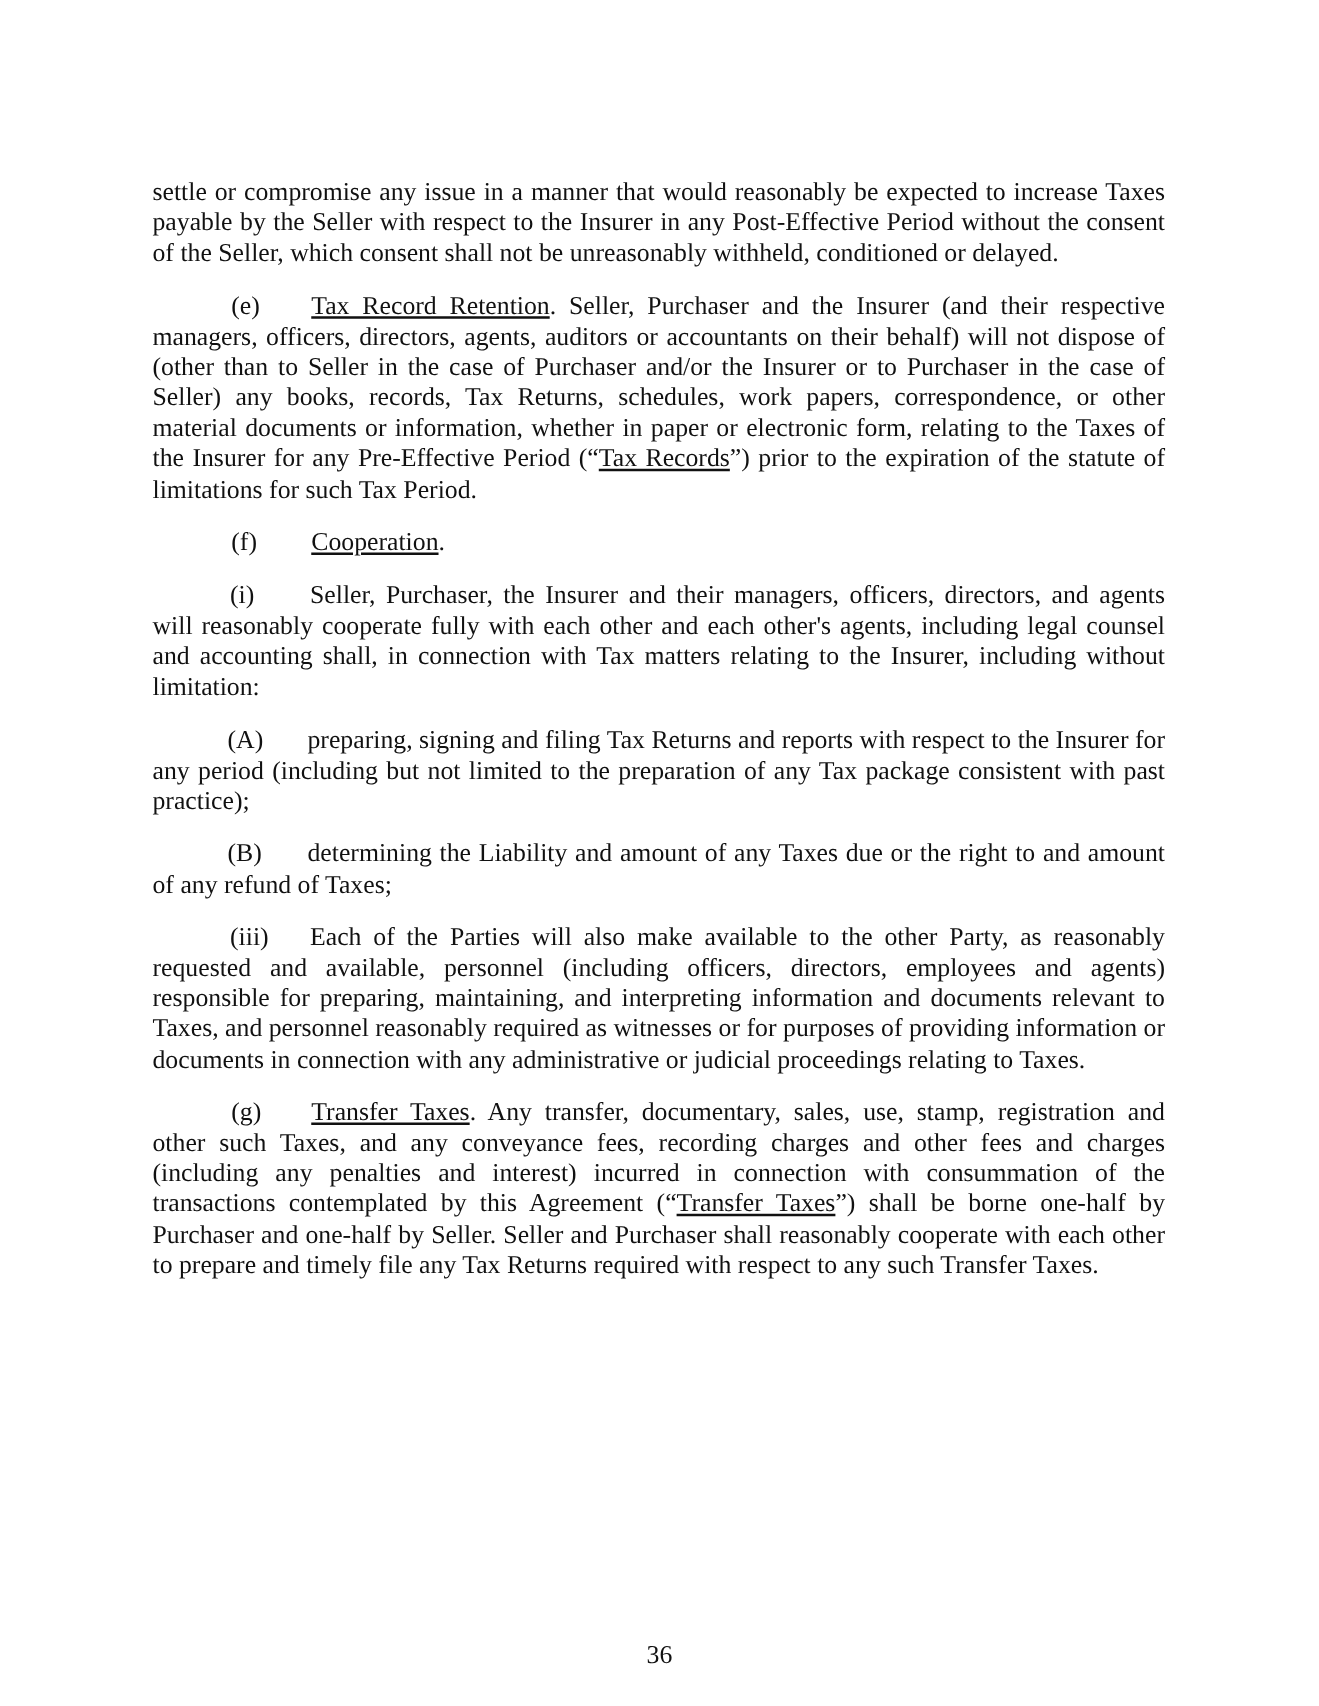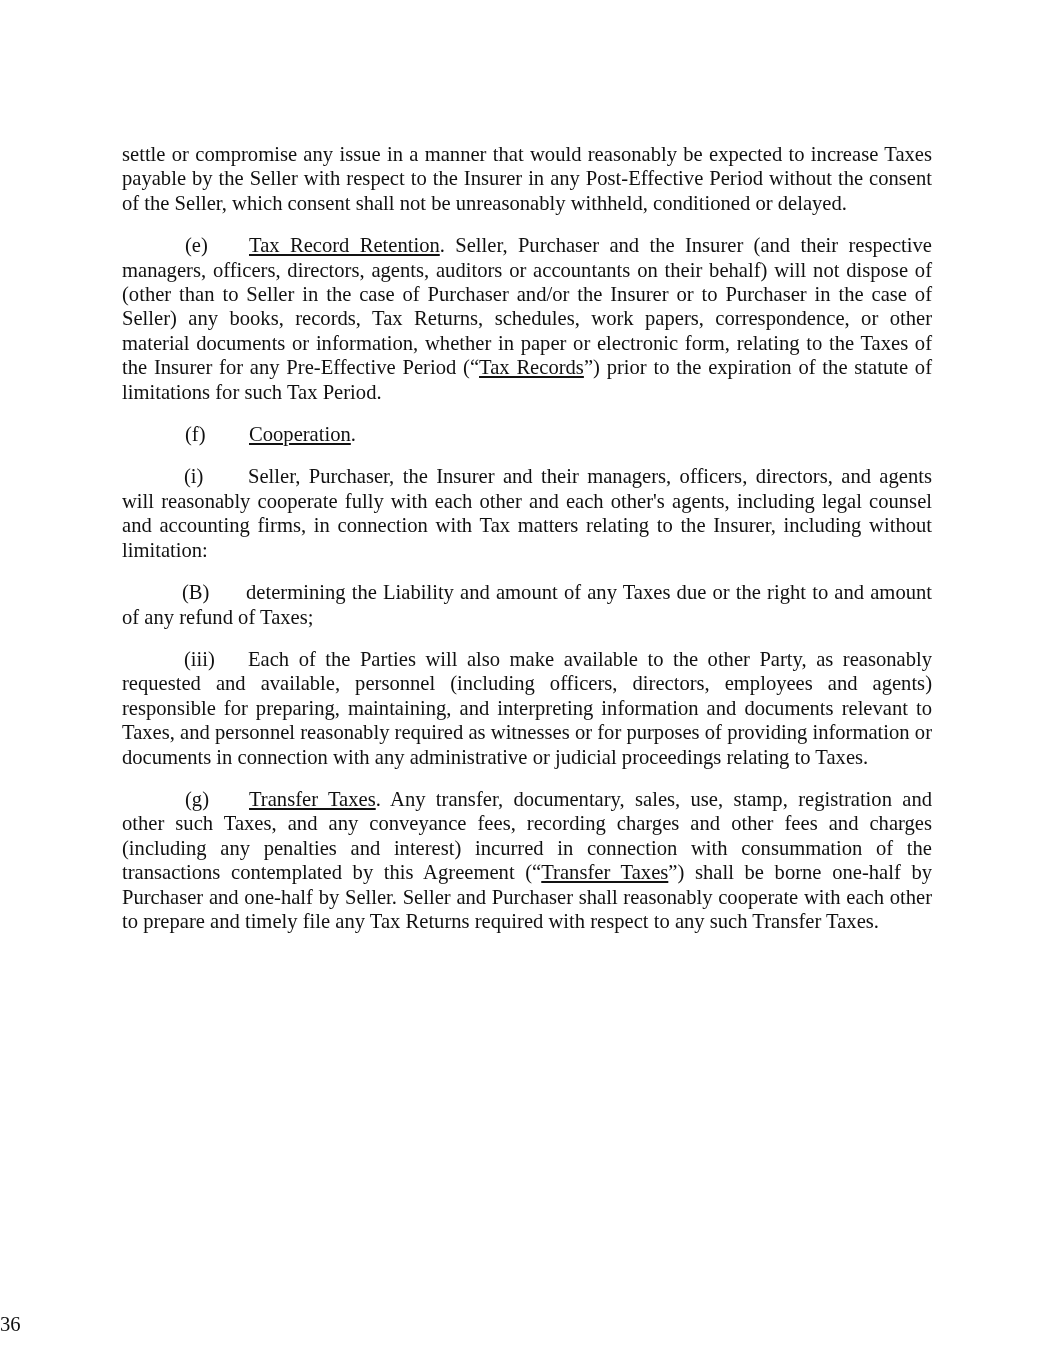--- a/index.html
+++ b/index.html
@@ -41,33 +41,35 @@
     display: inline-block;
     width: 64px;
     text-indent: 0;
   }
   u { }
   .page-number {
     position: absolute;
     left: 0;
     top: 1312px;
     width: 1055px;
+    text-align: center;
     font-size: 20.6px;
     line-height: 24.4px;
   }
 </style>
 </head>
 <body>
 
 <div class="page">
   <div class="content">
     <div>
         <p class="para block"><span>settle or compromise any issue in a manner that would reasonably be expected to increase Taxes payable by the Seller with respect to the Insurer in any Post-Effective Period without the consent of the Seller, which consent shall not be unreasonably withheld, conditioned or delayed.</span></p>
         <p class="para l1"><span class="lbl">(e)</span><u>Tax Record Retention</u><span>. Seller, Purchaser and the Insurer (and their respective managers, officers, directors, agents, auditors or accountants on their behalf) will not dispose of (other than to Seller in the case of Purchaser and/or the Insurer or to Purchaser in the case of Seller) any books, records, Tax Returns, schedules, work papers, correspondence, or other material documents or information, whether in paper or electronic form, relating to the Taxes of the Insurer for any Pre-Effective Period (“</span><u>Tax Records</u><span>”) prior to the expiration of the statute of limitations for such Tax Period.</span></p>
         <p class="para l1"><span class="lbl">(f)</span><u>Cooperation</u><span>.</span></p>
-        <p class="para l2"><span class="lbl">(i)</span><span>Seller, Purchaser, the Insurer and their managers, officers, directors, and agents will reasonably cooperate fully with each other and each other's agents, including legal counsel and accounting firms, in connection with Tax matters relating to the Insurer, including without limitation:</span></p>
+        <p class="para l2"><span class="lbl">(i)</span><span>Seller, Purchaser, the Insurer and their managers, officers, directors, and agents will reasonably cooperate fully with each other and each other's agents, including legal counsel and accounting shall, in connection with Tax matters relating to the Insurer, including without limitation:</span></p>
+        <p class="para l3"><span class="lbl">(A)</span><span>preparing, signing and filing Tax Returns and reports with respect to the Insurer for any period (including but not limited to the preparation of any Tax package consistent with past practice);</span></p>
         <p class="para l3"><span class="lbl">(B)</span><span>determining the Liability and amount of any Taxes due or the right to and amount of any refund of Taxes;</span></p>
         <p class="para l2"><span class="lbl">(iii)</span><span>Each of the Parties will also make available to the other Party, as reasonably requested and available, personnel (including officers, directors, employees and agents) responsible for preparing, maintaining, and interpreting information and documents relevant to Taxes, and personnel reasonably required as witnesses or for purposes of providing information or documents in connection with any administrative or judicial proceedings relating to Taxes.</span></p>
         <p class="para l1"><span class="lbl">(g)</span><u>Transfer Taxes</u><span>. Any transfer, documentary, sales, use, stamp, registration and other such Taxes, and any conveyance fees, recording charges and other fees and charges (including any penalties and interest) incurred in connection with consummation of the transactions contemplated by this Agreement (“</span><u>Transfer Taxes</u><span>”) shall be borne one-half by Purchaser and one-half by Seller. Seller and Purchaser shall reasonably cooperate with each other to prepare and timely file any Tax Returns required with respect to any such Transfer Taxes.</span></p>
       </div>
   </div>
   <div class="page-number">36</div>
 </div>
 
 </body></html>

